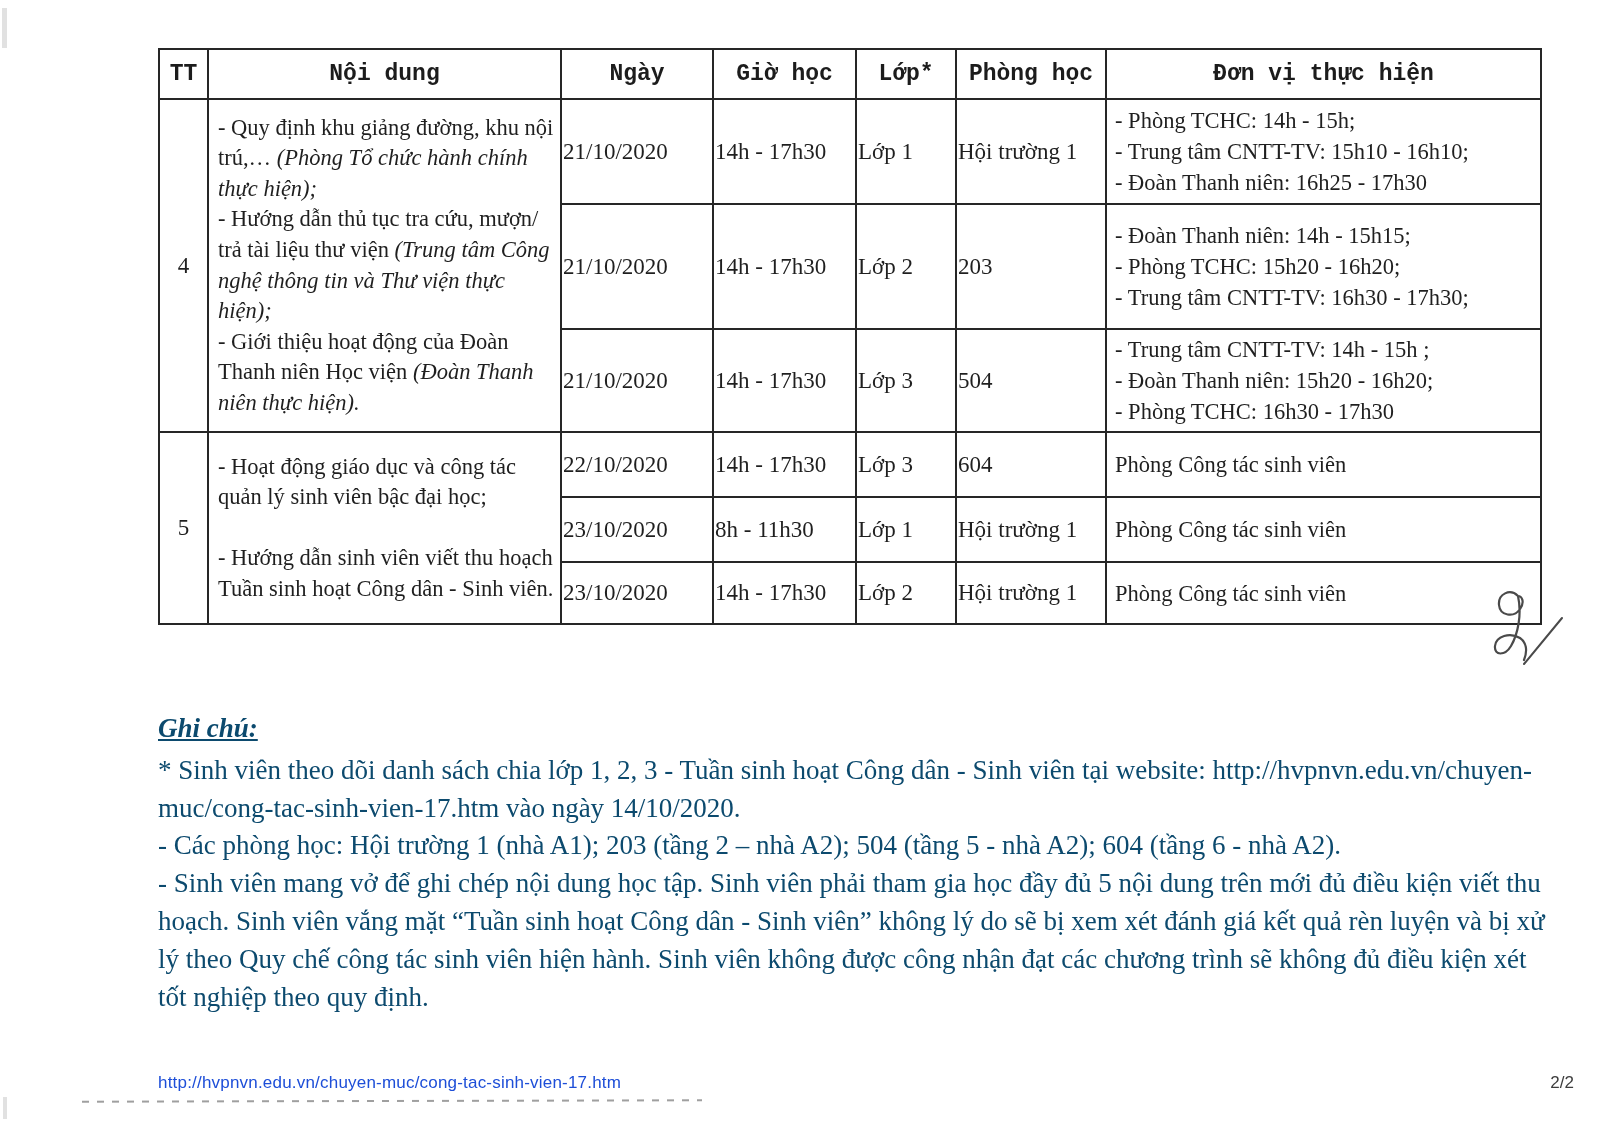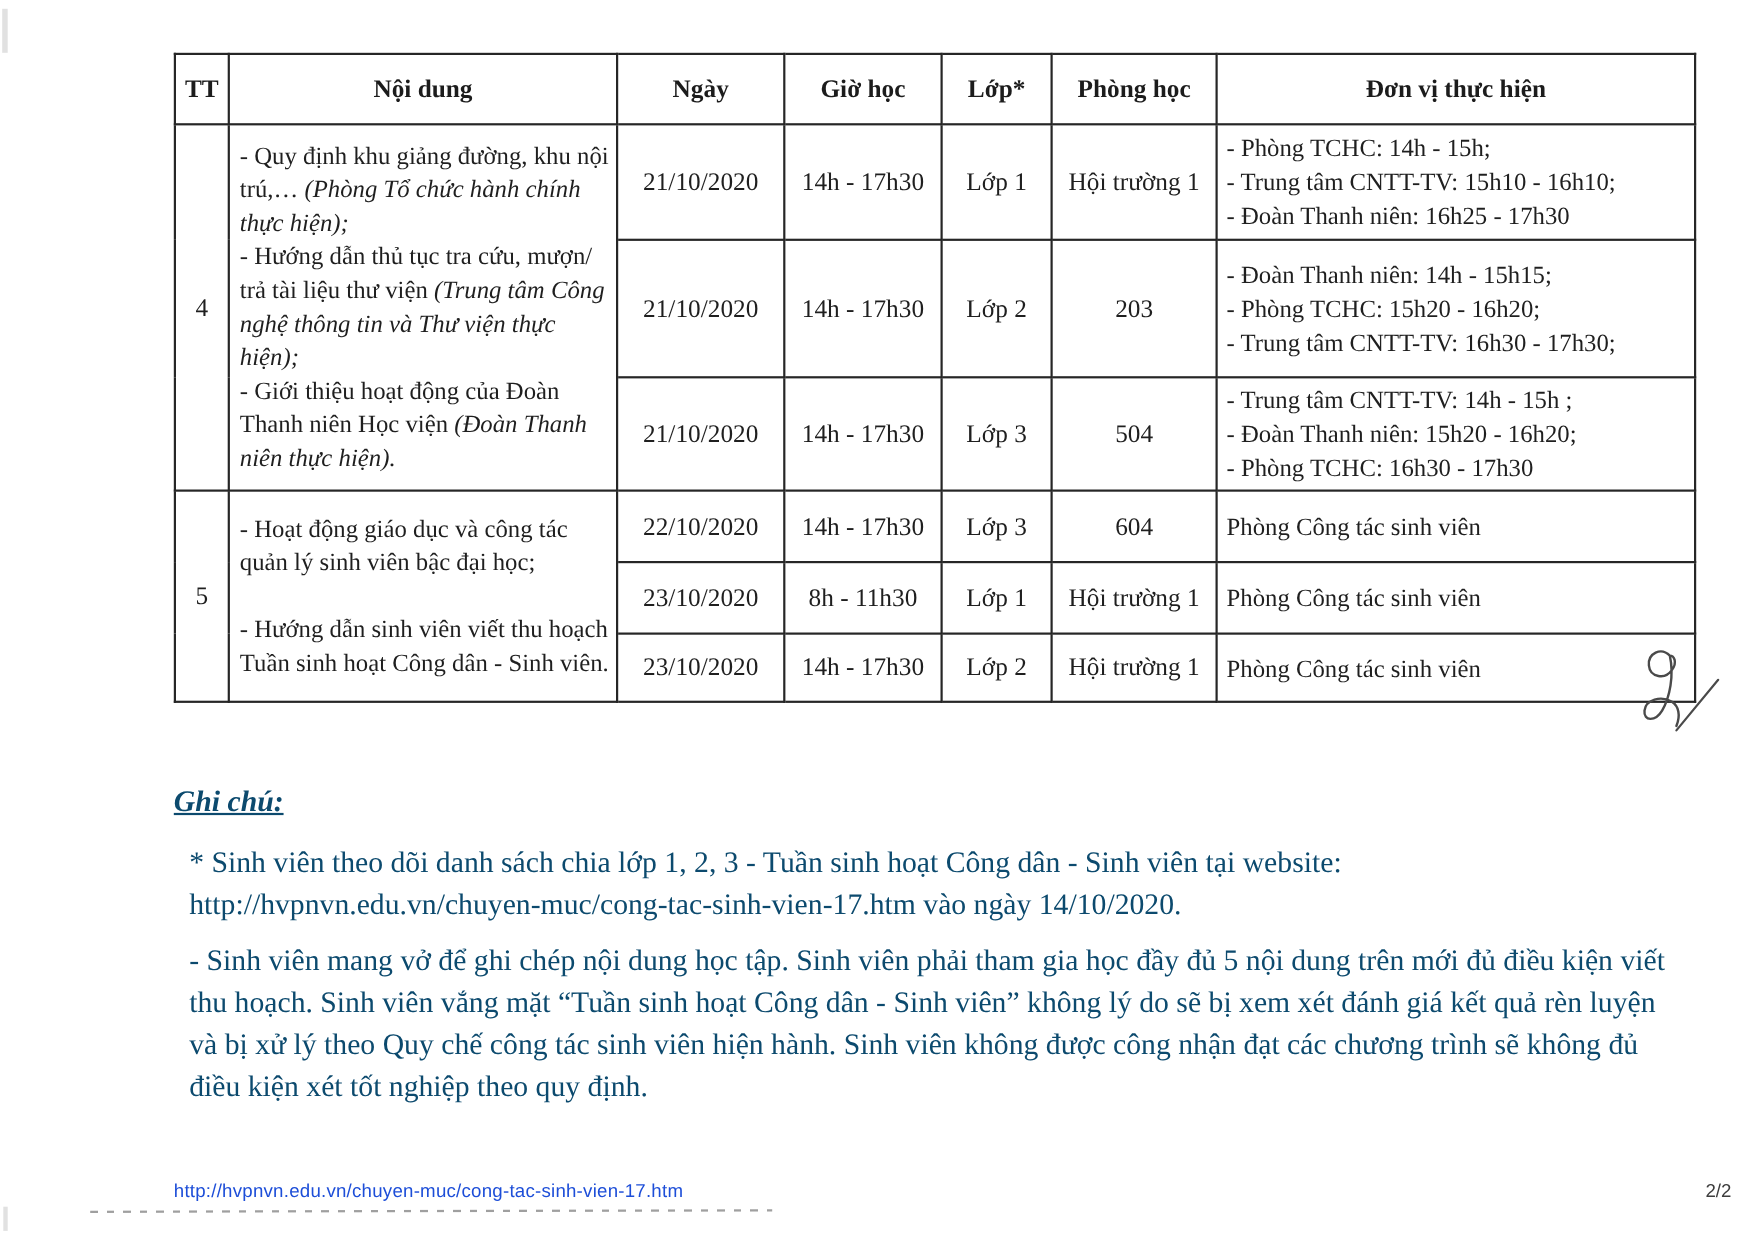--- a/index.html
+++ b/index.html
@@ -27,55 +27,55 @@
   table.sched col.c-tt{width:49px;}
   table.sched col.c-content{width:353px;}
   table.sched col.c-date{width:152px;}
   table.sched col.c-time{width:143px;}
   table.sched col.c-class{width:100px;}
   table.sched col.c-room{width:150px;}
   table.sched col.c-unit{width:435px;}
   table.sched th,table.sched td{
     border:2px solid #262626;
   }
-  table.sched thead tr{height:64px;}
+  table.sched thead tr{height:50px;font-family:Liberation Mono, monospace;}
   table.sched th{
     font-weight:bold;font-size:23px;text-align:center;vertical-align:middle;
     padding:2px 2px;color:#1c1c1c;
   }
   table.sched tbody tr:nth-child(1){height:105px;}
   table.sched tbody tr:nth-child(2){height:125px;}
   table.sched tbody tr:nth-child(3){height:100px;}
   table.sched tbody tr:nth-child(4){height:65px;}
   table.sched tbody tr:nth-child(5){height:65px;}
   table.sched tbody tr:nth-child(6){height:62px;}
   td.tt{
     text-align:center;vertical-align:middle;font-size:23px;
   }
   td.content{
     font-size:22.5px;line-height:1.36;text-align:left;vertical-align:middle;
     padding:6px 2px 6px 9px;white-space:pre-line;
   }
   td.content .it{font-style:italic;}
-  td.center{text-align:center;vertical-align:middle;font-size:23px;}
+  td.center{text-align:left;vertical-align:middle;font-size:23px;}
   td.unit{
     font-size:22.5px;line-height:1.38;text-align:left;vertical-align:middle;
     padding:4px 4px 4px 8px;
   }
 
   
   .notes{
     position:absolute;left:158px;top:710px;width:1392px;
     font-size:27px;line-height:1.4;color:#0c4a6e;
   }
   .notes-label{
     font-weight:bold;font-style:italic;text-decoration:underline;
     margin:0 0 4px 0;display:inline-block;
   }
-  .notes p{margin:14px;padding:0;}
+  .notes p{margin:0;padding:0;}
 
   
   .footer-url{
     position:absolute;left:158px;top:1073px;
     font-family:"Liberation Sans","DejaVu Sans",sans-serif;
     font-size:17px;color:#1d4ed8;letter-spacing:.2px;
   }
   .page-num{
     position:absolute;right:26px;top:1073px;
     font-family:"Liberation Sans","DejaVu Sans",sans-serif;
@@ -182,20 +182,21 @@
           <div>Phòng Công tác sinh viên</div>
         </td>
       </tr>
     </tbody>
 </table>
 
 <div class="notes">
   <span class="notes-label">Ghi chú:</span>
   <div>
       <p>* Sinh viên theo dõi danh sách chia lớp 1, 2, 3 - Tuần sinh hoạt Công dân - Sinh viên tại website: http://hvpnvn.edu.vn/chuyen-muc/cong-tac-sinh-vien-17.htm vào ngày 14/10/2020.</p>
+      <p>- Các phòng học: Hội trường 1 (nhà A1); 203 (tầng 2 – nhà A2); 504 (tầng 5 - nhà A2); 604 (tầng 6 - nhà A2).</p>
       <p>- Sinh viên mang vở để ghi chép nội dung học tập. Sinh viên phải tham gia học đầy đủ 5 nội dung trên mới đủ điều kiện viết thu hoạch. Sinh viên vắng mặt “Tuần sinh hoạt Công dân - Sinh viên” không lý do sẽ bị xem xét đánh giá kết quả rèn luyện và bị xử lý theo Quy chế công tác sinh viên hiện hành. Sinh viên không được công nhận đạt các chương trình sẽ không đủ điều kiện xét tốt nghiệp theo quy định.</p>
     </div>
 </div>
 
 <div class="footer-url">http://hvpnvn.edu.vn/chuyen-muc/cong-tac-sinh-vien-17.htm</div>
 <div class="page-num">2/2</div>
 
 <svg class="sig" viewBox="0 0 92 96">
   <path d="M40,10 C32,2 20,8 21,19 C22,30 36,32 42,23 C47,16 44,10 40,10
            C44,28 40,48 33,60 C27,70 16,70 17,60 C18,50 32,46 42,52 C48,56 50,64 46,74" fill="none" stroke="#4a4a4a" stroke-width="2.2" stroke-linecap="round"></path>

